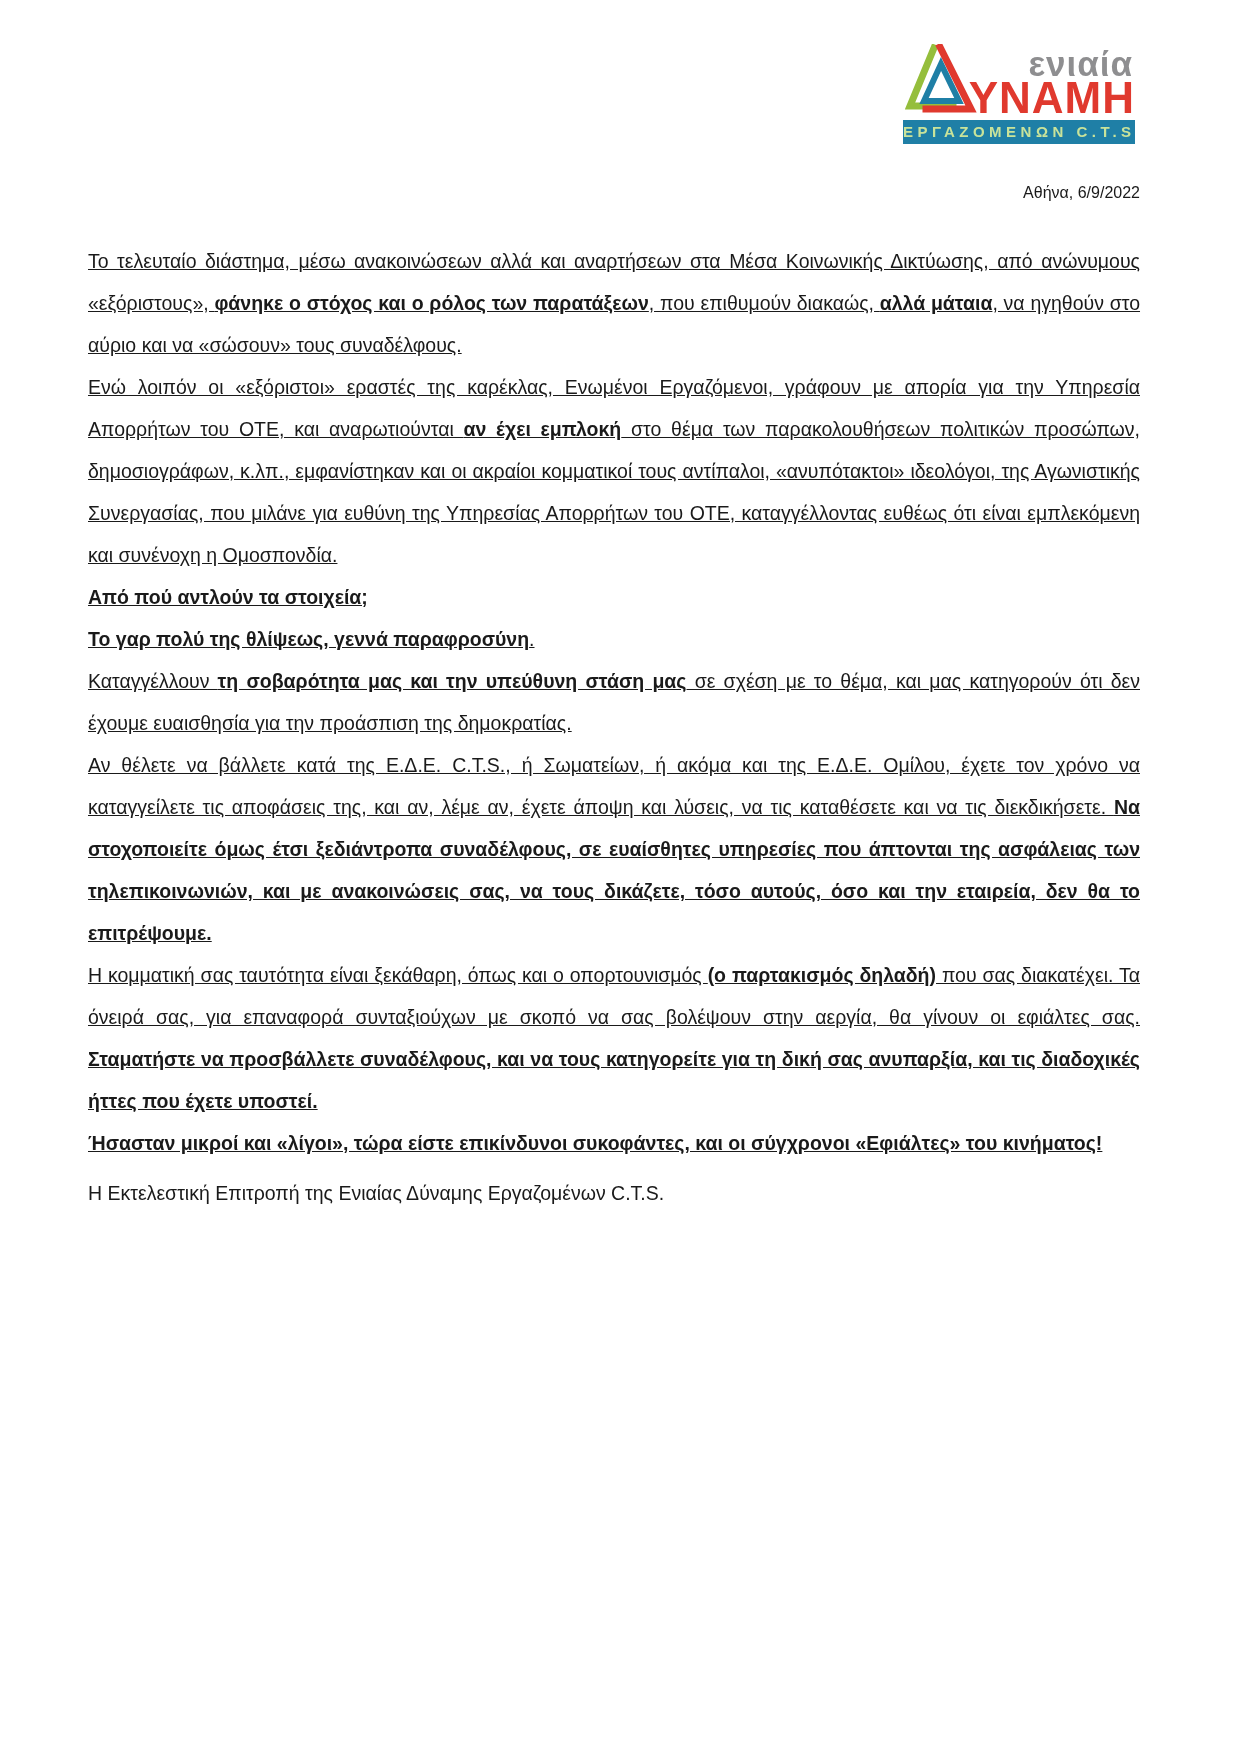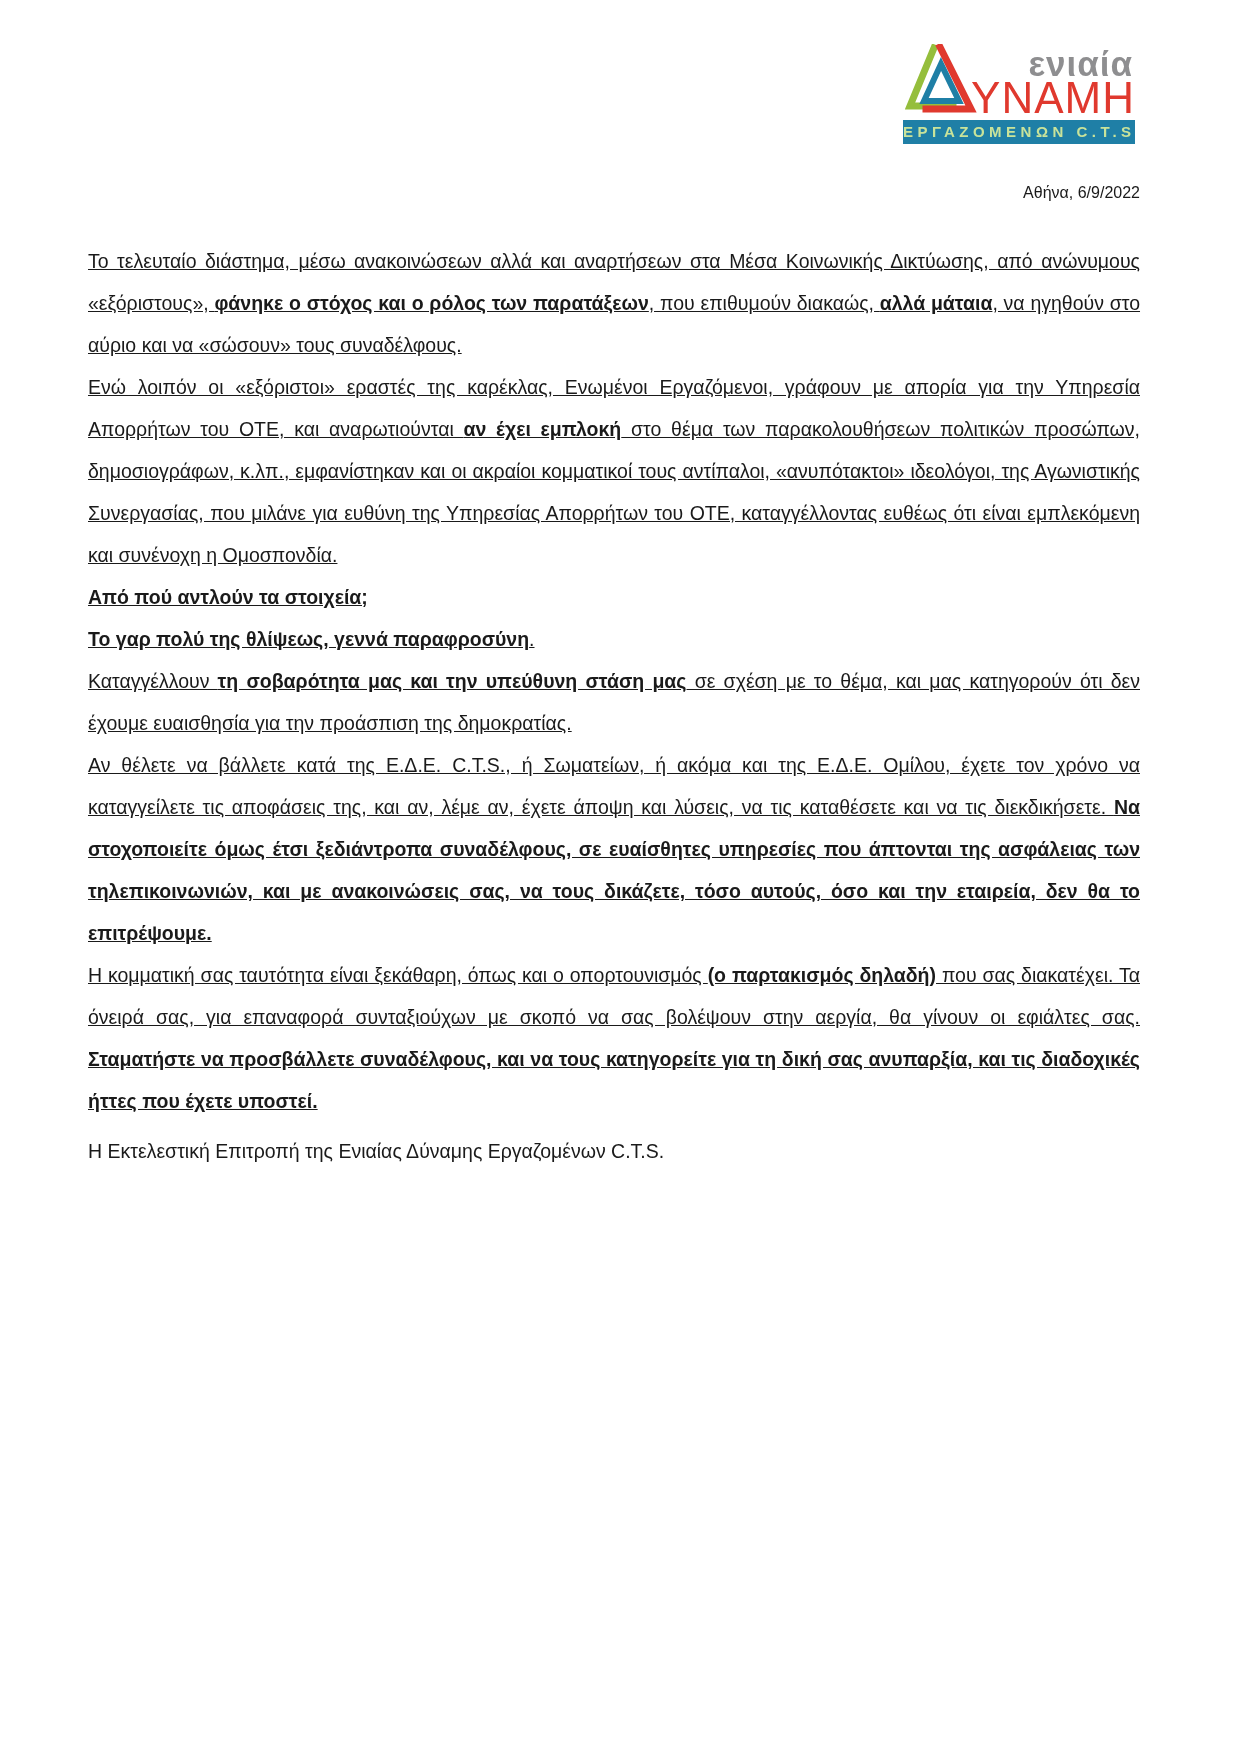--- a/index.html
+++ b/index.html
@@ -26,21 +26,21 @@
   .tri-green { stroke: var(--logo-green, #95BE3C); stroke-width: 7; }
   .tri-red   { stroke: var(--logo-red, #E0392E);   stroke-width: 7; }
   .tri-blue  { stroke: var(--logo-blue, #1F7FA6);  stroke-width: 6; }
   .logo-top {
     position: absolute; right: 2px; top: 12px;
     font-weight: bold; font-size: 35px; line-height: 1;
     color: var(--logo-gray, #8E8E90); letter-spacing: 1px;
   }
   .logo-main {
     position: absolute; right: 0; top: 42px;
-    font-weight: normal; font-size: 44px; line-height: 1;
+    font-weight: bold; font-size: 44px; line-height: 1;
     color: var(--logo-red, #E0392E); letter-spacing: 1px;
   }
   .logo-banner {
     position: absolute; left: 0; bottom: 0;
     width: 100%; height: 24px;
     background: var(--logo-blue, #1F7FA6);
     color: var(--logo-bannertext, #C9E39A);
     font-weight: bold; font-size: 15px; line-height: 24px;
     letter-spacing: 4.5px; 
     white-space: nowrap;
@@ -89,17 +89,18 @@
   <div class="content">
     <div class="date-line">Αθήνα, 6/9/2022</div>
     <div class="paras">
         <p class="para"><span>Το τελευταίο διάστημα, μέσω ανακοινώσεων αλλά και αναρτήσεων στα Μέσα Κοινωνικής Δικτύωσης, από ανώνυμους «εξόριστους», </span><span class="b">φάνηκε ο στόχος και ο ρόλος των παρατάξεων</span><span>, που επιθυμούν διακαώς, </span><span class="b">αλλά μάταια</span><span>, να ηγηθούν στο αύριο και να «σώσουν» τους συναδέλφους.</span></p>
         <p class="para"><span>Ενώ λοιπόν οι «εξόριστοι» εραστές της καρέκλας, Ενωμένοι Εργαζόμενοι, γράφουν με απορία για την Υπηρεσία Απορρήτων του ΟΤΕ, και αναρωτιούνται </span><span class="b">αν έχει εμπλοκή</span><span> στο θέμα των παρακολουθήσεων πολιτικών προσώπων, δημοσιογράφων, κ.λπ., εμφανίστηκαν και οι ακραίοι κομματικοί τους αντίπαλοι, «ανυπότακτοι» ιδεολόγοι, της Αγωνιστικής Συνεργασίας, που μιλάνε για ευθύνη της Υπηρεσίας Απορρήτων του ΟΤΕ, καταγγέλλοντας ευθέως ότι είναι εμπλεκόμενη και συνένοχη η Ομοσπονδία.</span></p>
         <p class="para"><span class="b">Από πού αντλούν τα στοιχεία;</span></p>
         <p class="para"><span class="b">Το γαρ πολύ της θλίψεως, γεννά παραφροσύνη</span><span>.</span></p>
         <p class="para"><span>Καταγγέλλουν </span><span class="b">τη σοβαρότητα μας και την υπεύθυνη στάση μας</span><span> σε σχέση με το θέμα, και μας κατηγορούν ότι δεν έχουμε ευαισθησία για την προάσπιση της δημοκρατίας.</span></p>
         <p class="para"><span>Αν θέλετε να βάλλετε κατά της Ε.Δ.Ε. C.T.S., ή Σωματείων, ή ακόμα και της Ε.Δ.Ε. Ομίλου, έχετε τον χρόνο να καταγγείλετε τις αποφάσεις της, και αν, λέμε αν, έχετε άποψη και λύσεις, να τις καταθέσετε και να τις διεκδικήσετε. </span><span class="b">Να στοχοποιείτε όμως έτσι ξεδιάντροπα συναδέλφους, σε ευαίσθητες υπηρεσίες που άπτονται της ασφάλειας των τηλεπικοινωνιών, και με ανακοινώσεις σας, να τους δικάζετε, τόσο αυτούς, όσο και την εταιρεία, δεν θα το επιτρέψουμε.</span></p>
         <p class="para"><span>Η κομματική σας ταυτότητα είναι ξεκάθαρη, όπως και ο οπορτουνισμός </span><span class="b">(ο παρτακισμός δηλαδή)</span><span> που σας διακατέχει. Τα όνειρά σας, για επαναφορά συνταξιούχων με σκοπό να σας βολέψουν στην αεργία, θα γίνουν οι εφιάλτες σας. </span><span class="b">Σταματήστε να προσβάλλετε συναδέλφους, και να τους κατηγορείτε για τη δική σας ανυπαρξία, και τις διαδοχικές ήττες που έχετε υποστεί.</span></p>
+        <p class="para"><span class="b">Ήσασταν μικροί και «λίγοι», τώρα είστε επικίνδυνοι συκοφάντες, και οι σύγχρονοι «Εφιάλτες» του κινήματος!</span></p>
       </div>
     <div class="footer-line">Η Εκτελεστική Επιτροπή της Ενιαίας Δύναμης Εργαζομένων C.T.S.</div>
   </div>
 
 </div>
 
 </body></html>

